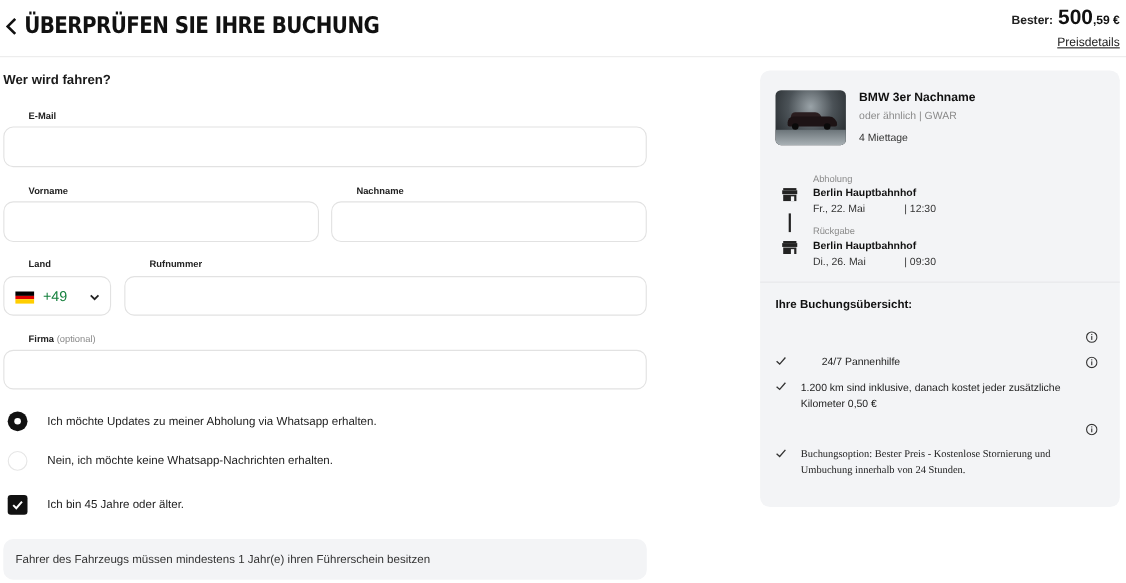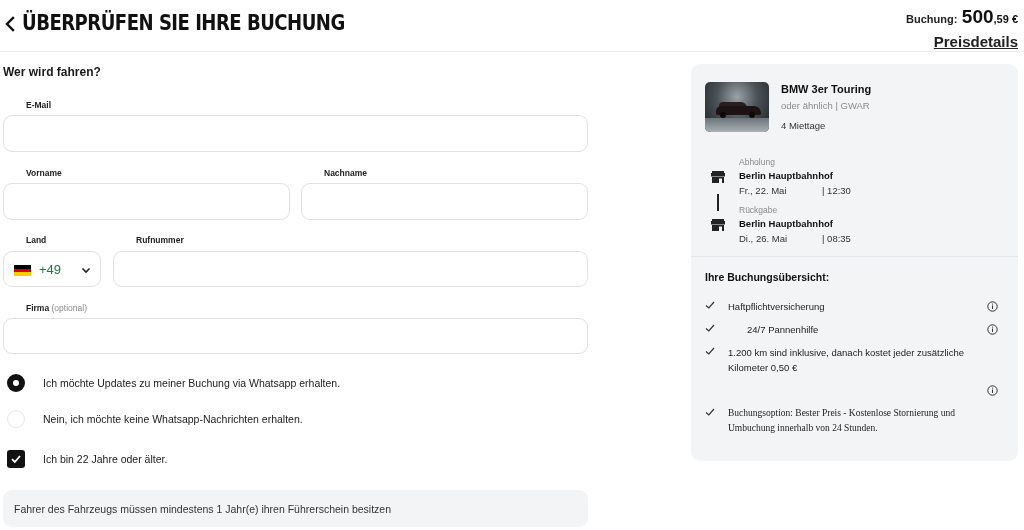--- a/index.html
+++ b/index.html
@@ -6,21 +6,21 @@
     html, body { width: 1024px; height: 530px; overflow: hidden; background: #ffffff; }
     body { font-family: "Liberation Sans", sans-serif; color: #1a1a1a; position: relative; }
 
     .header { position: absolute; left: 0; top: 0; width: 1024px; height: 52px; border-bottom: 1px solid #ececec; }
     .back-btn { position: absolute; left: 2px; top: 12px; width: 16px; height: 24px; cursor: pointer; }
     .page-title { position: absolute; left: 22px; top: 11px; font-family: "DejaVu Sans", sans-serif; font-weight: bold; font-size: 21px; letter-spacing: -0.6px; transform: scaleX(0.86); transform-origin: left center; white-space: nowrap; color: #111; }
     .total { position: absolute; right: 6px; top: 6px; text-align: right; white-space: nowrap; }
     .total-label { font-size: 11px; font-weight: bold; color: #222; }
     .total-main { font-size: 19px; font-weight: bold; color: #111; }
     .total-cents { font-size: 11px; font-weight: bold; color: #111; }
-    .price-link { position: absolute; right: 6px; top: 33px; font-size: 15px; font-weight: bold; color: #222; text-decoration: underline; cursor: pointer; }
+    .price-link { position: absolute; right: 6px; top: 33px; font-size: 11px; font-weight: normal; color: #222; text-decoration: underline; cursor: pointer; }
 
     .form-title { position: absolute; left: 3px; top: 65px; font-size: 12px; font-weight: bold; color: #1a1a1a; }
     .label { position: absolute; font-size: 8.5px; font-weight: bold; color: #222; margin-left: 23px; }
     .label .opt { font-weight: normal; color: #8a8a8a; }
     .input { position: absolute; height: 37px; border: 1px solid #e2e2e2; border-radius: 9px; background: #fff; font-family: "Liberation Sans", sans-serif; font-size: 12px; padding: 0 12px; outline: none; }
 
     .country-select { position: absolute; left: 3px; top: 251px; width: 98px; height: 36px; border: 1px solid #e2e2e2; border-radius: 9px; cursor: pointer; }
     .flag { position: absolute; left: 10px; top: 13px; width: 17px; height: 11px; }
     .flag div { height: 33.34%; }
     .dial { position: absolute; left: 35px; top: 10px; font-size: 13px; color: #15803d; }
@@ -64,21 +64,21 @@
 <body>
 
 <div class="header">
   <div class="back-btn">
     <svg width="16" height="24" viewBox="0 0 16 24">
         <path d="M11 6 L5 12 L11 18" fill="none" stroke="#111" stroke-width="2.4" stroke-linecap="square"></path>
       </svg>
   </div>
   <div class="page-title">ÜBERPRÜFEN SIE IHRE BUCHUNG</div>
   <div class="total">
-    <span class="total-label">Buchung:</span>
+    <span class="total-label">Bester:</span>
     <span class="total-main">500</span><span class="total-cents">,59 €</span>
   </div>
   <a class="price-link">Preisdetails</a>
 </div>
 
 <div class="form-title">Wer wird fahren?</div>
 
 <div class="label" style="left:3px; top:100px;">E-Mail</div>
 <input class="input" style="left: 3px; top: 115px; width: 585px;" placeholder="">
 
@@ -105,46 +105,46 @@
 <input class="input" style="left: 113px; top: 251px; width: 475px; height: 36px;" placeholder="">
 
 <div class="label" style="left:3px; top:303px;">
   <span>Firma</span>
   <span class="opt">(optional)</span>
 </div>
 <input class="input" style="left: 3px; top: 318px; width: 585px; height: 36px;" placeholder="">
 
 <div class="option-row" style="top:374px;">
   <span class="radio on"></span>
-  <span class="option-text">Ich möchte Updates zu meiner Buchung via Whatsapp erhalten.</span>
+  <span class="option-text">Ich möchte Updates zu meiner Abholung via Whatsapp erhalten.</span>
 </div>
 <div class="option-row" style="top:410px;">
   <span class="radio off"></span>
   <span class="option-text">Nein, ich möchte keine Whatsapp-Nachrichten erhalten.</span>
 </div>
 <div class="option-row" style="top:450px;">
   <span class="checkbox">
     <svg width="12" height="12" viewBox="0 0 12 12">
         <path d="M2 6.2 L4.8 9 L10 3" fill="none" stroke="#fff" stroke-width="1.8"></path>
       </svg>
   </span>
-  <span class="option-text">Ich bin 22 Jahre oder älter.</span>
+  <span class="option-text">Ich bin 45 Jahre oder älter.</span>
 </div>
 
 <div class="notice">Fahrer des Fahrzeugs müssen mindestens 1 Jahr(e) ihren Führerschein besitzen</div>
 
 <div class="panel">
   <div class="car-img">
     <div class="car-floor"></div>
     <div class="car-roof"></div>
     <div class="car-body"></div>
     <div class="car-wheel" style="left:15px;"></div>
     <div class="car-wheel" style="left:44px;"></div>
   </div>
-  <div class="car-name">BMW 3er Touring</div>
+  <div class="car-name">BMW 3er Nachname</div>
   <div class="car-sub">oder ähnlich | GWAR</div>
   <div class="car-days">4 Miettage</div>
 
   <div class="loc-label" style="top:93px;">Abholung</div>
   <svg class="store-icon" style="top:107px;" viewBox="0 0 14 12">
       <rect x="1" y="0" width="12" height="2" fill="#222"></rect>
       <rect x="0" y="2" width="14" height="3.5" fill="#222"></rect>
       <rect x="1" y="6" width="12" height="6" fill="#222"></rect>
       <rect x="8" y="7.5" width="3" height="4.5" fill="#f3f4f6"></rect>
     </svg>
@@ -156,32 +156,26 @@
 
   <div class="loc-label" style="top:141px;">Rückgabe</div>
   <svg class="store-icon" style="top:155px;" viewBox="0 0 14 12">
       <rect x="1" y="0" width="12" height="2" fill="#222"></rect>
       <rect x="0" y="2" width="14" height="3.5" fill="#222"></rect>
       <rect x="1" y="6" width="12" height="6" fill="#222"></rect>
       <rect x="8" y="7.5" width="3" height="4.5" fill="#f3f4f6"></rect>
     </svg>
   <div class="loc-name" style="top:154px;">Berlin Hauptbahnhof</div>
   <div class="loc-date" style="top:169px;">Di., 26. Mai</div>
-  <div class="loc-time" style="top:169px;">| 08:35</div>
+  <div class="loc-time" style="top:169px;">| 09:30</div>
 
   <div class="divider"></div>
 
   <div class="summary-title">Ihre Buchungsübersicht:</div>
 
-  <div class="sum-item" style="top:235px;">
-    <svg class="sum-check" width="10" height="10" viewBox="0 0 10 10">
-        <path d="M1 5.5 L3.8 8 L9 2" fill="none" stroke="#333" stroke-width="1.2"></path>
-      </svg>
-    <span class="sum-text">Haftpflichtversicherung</span>
-  </div>
   <svg class="info-icon" style="top:237px;" viewBox="0 0 11 11">
       <circle cx="5.5" cy="5.5" r="4.7" fill="none" stroke="#333" stroke-width="1"></circle>
       <rect x="5" y="4.5" width="1" height="3.5" fill="#333"></rect>
       <rect x="5" y="2.6" width="1" height="1" fill="#333"></rect>
     </svg>
 
   <div class="sum-item" style="top:258px;gap:19px;">
     <svg class="sum-check" width="10" height="10" viewBox="0 0 10 10">
         <path d="M1 5.5 L3.8 8 L9 2" fill="none" stroke="#333" stroke-width="1.2"></path>
       </svg>

